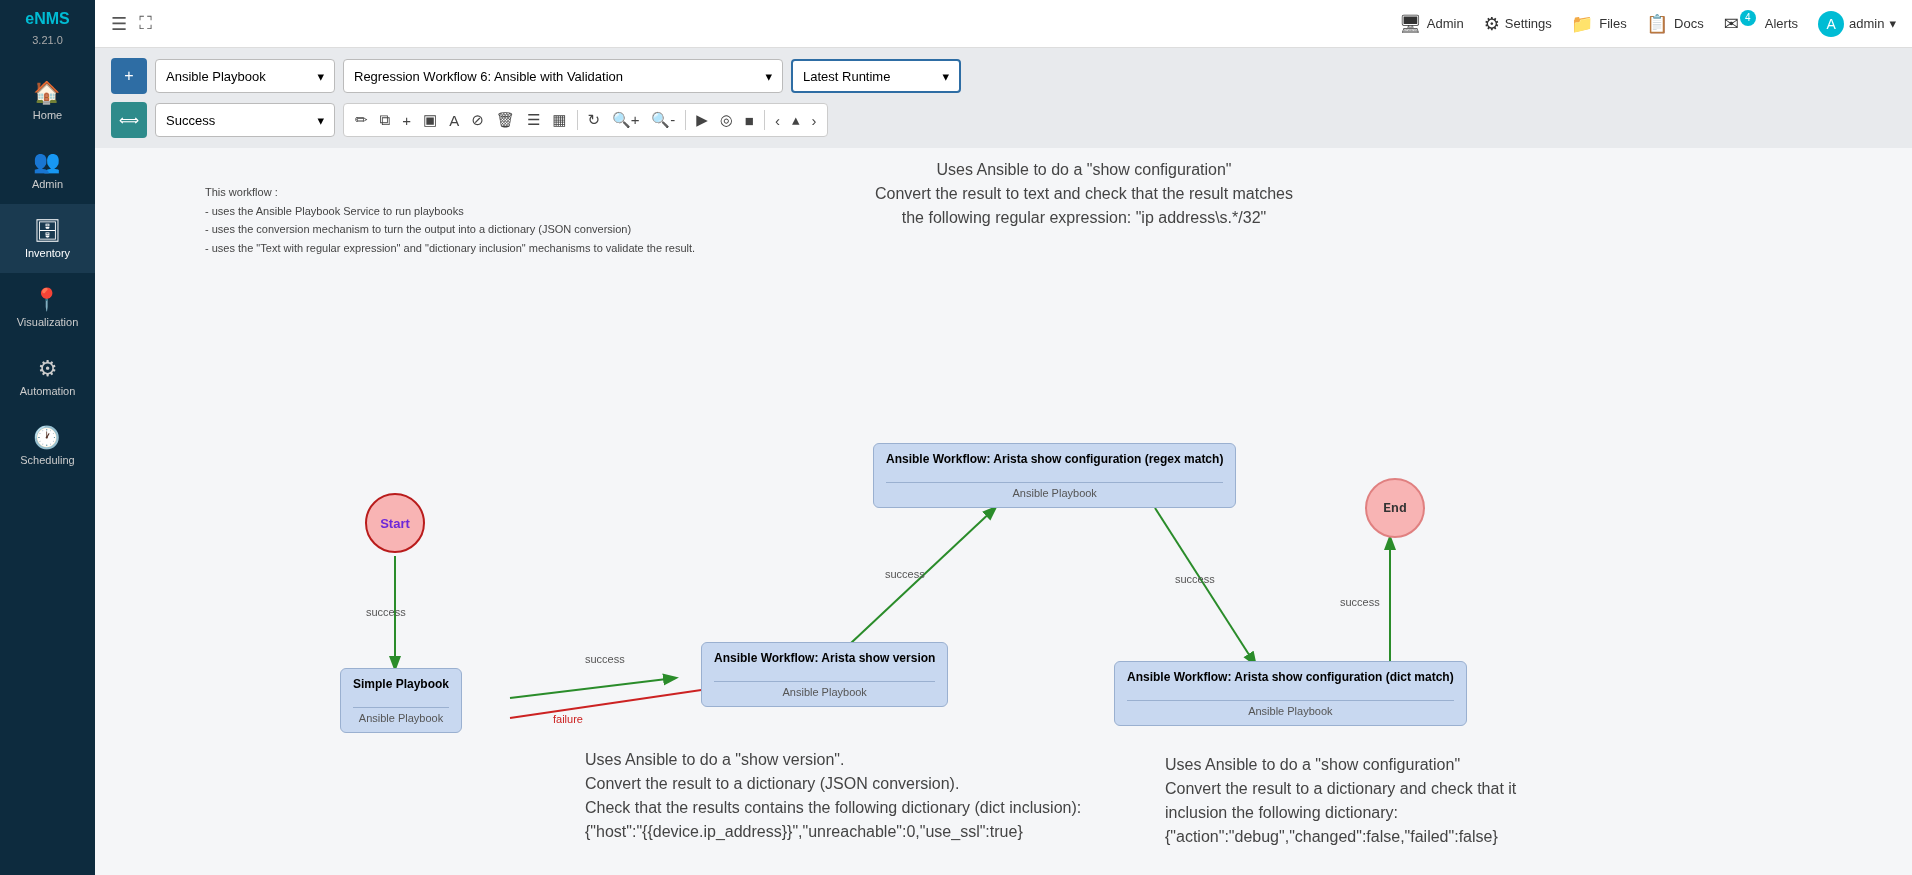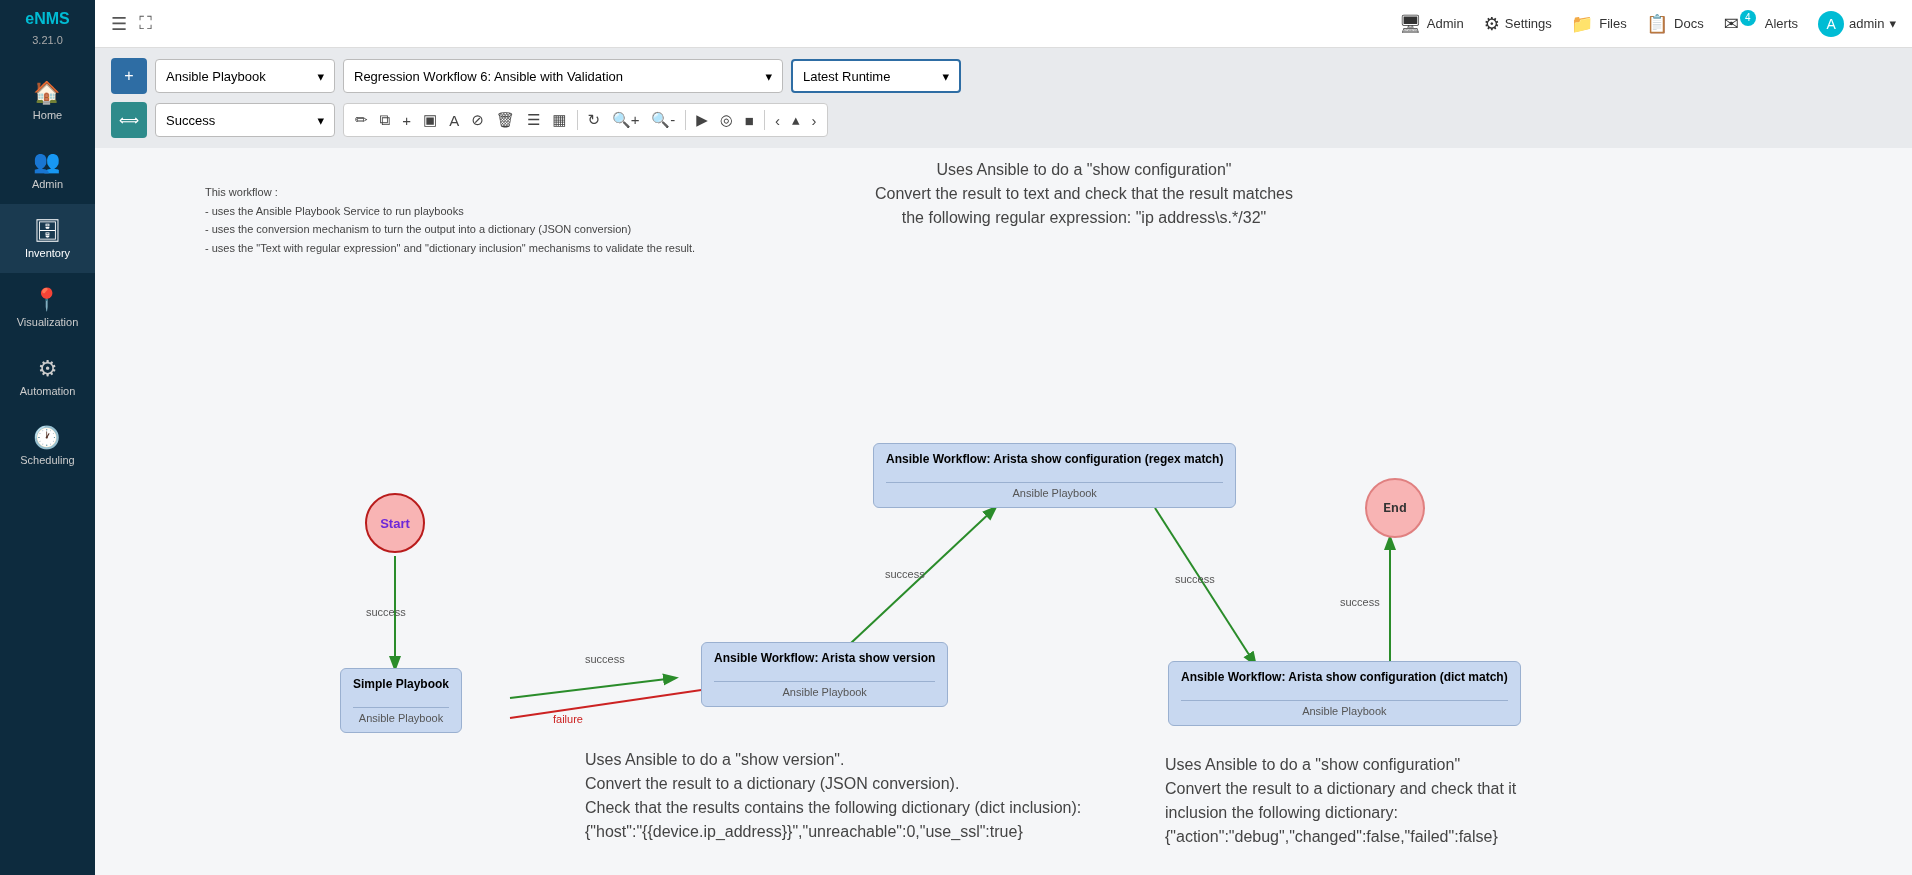--- a/index.html
+++ b/index.html
@@ -464,21 +464,21 @@
     <div class="node node-task" style="left:578px; top:494px;margin-left:28px;">
       <div class="node-task-title">Ansible Workflow: Arista show version</div>
       <div class="node-task-sub">Ansible Playbook</div>
     </div>
 
     <div class="node node-task" style="left:778px; top:295px;">
       <div class="node-task-title">Ansible Workflow: Arista show configuration (regex match)</div>
       <div class="node-task-sub">Ansible Playbook</div>
     </div>
 
-    <div class="node node-task" style="left:1073px; top:513px;">
+    <div class="node node-task" style="left:1019px; top:513px;">
       <div class="node-task-title">Ansible Workflow: Arista show configuration (dict match)</div>
       <div class="node-task-sub">Ansible Playbook</div>
     </div>
 
     <div class="arrow-label" style="left:271px; top:458px;">success</div>
     <div class="arrow-label" style="left:490px; top:505px;">success</div>
     <div class="arrow-label" style="left: 458px; top: 565px; color: rgb(204, 34, 34);">failure</div>
     <div class="arrow-label" style="left:790px; top:420px;">success</div>
     <div class="arrow-label" style="left:1080px; top:425px;">success</div>
     <div class="arrow-label" style="left:1245px; top:448px;">success</div>

